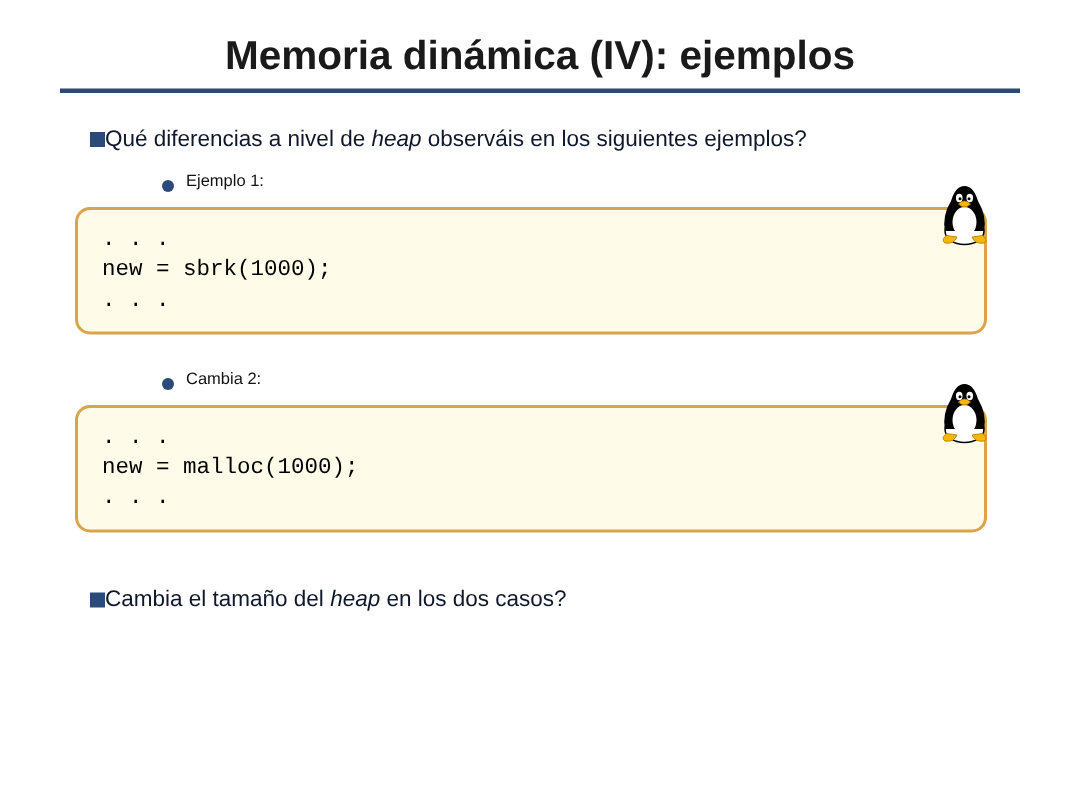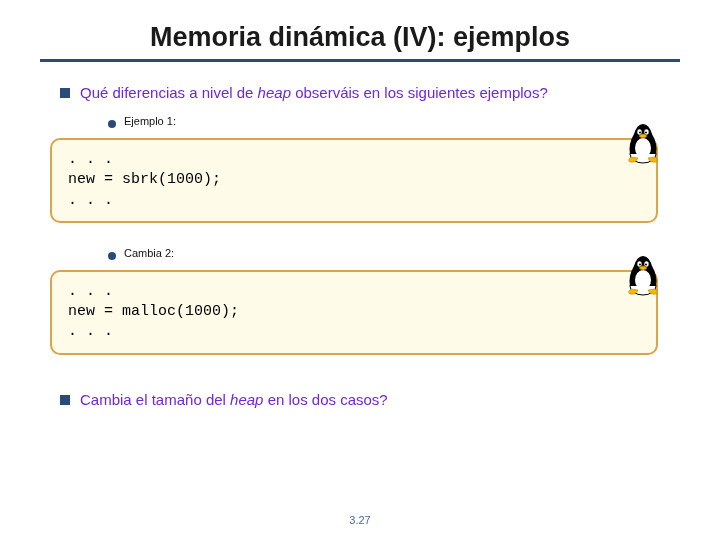--- a/index.html
+++ b/index.html
@@ -23,23 +23,22 @@
     margin: 0 0 4px 0;
   }
   .title-rule {
     border: none;
     border-top: 3px solid #2a4a7a;
     margin: 6px 0 22px 0;
   }
   .lvl1 {
     display: flex;
     align-items: flex-start;
-    gap: 10px;
     font-size: 15px;
-    color: #6d28d9;
+    color: #0f172a;
     margin: 0 0 14px 20px;
   }
   .sq-bullet {
     width: 10px; height: 10px;
     background: #2a4a7a;
     margin-top: 4px;
     flex-shrink: 0;
   }
   .lvl2 {
     display: flex;
@@ -151,14 +150,13 @@
     </svg>
   </div>
 
   <div class="lvl1" style="margin-top:36px;">
     <span class="sq-bullet"></span>
     <span>
       <span>Cambia el tamaño del </span><span class="em">heap</span><span> en los dos casos?</span>
     </span>
   </div>
 
-  <div class="footer">3.27</div>
 </div>
 
 </body></html>

